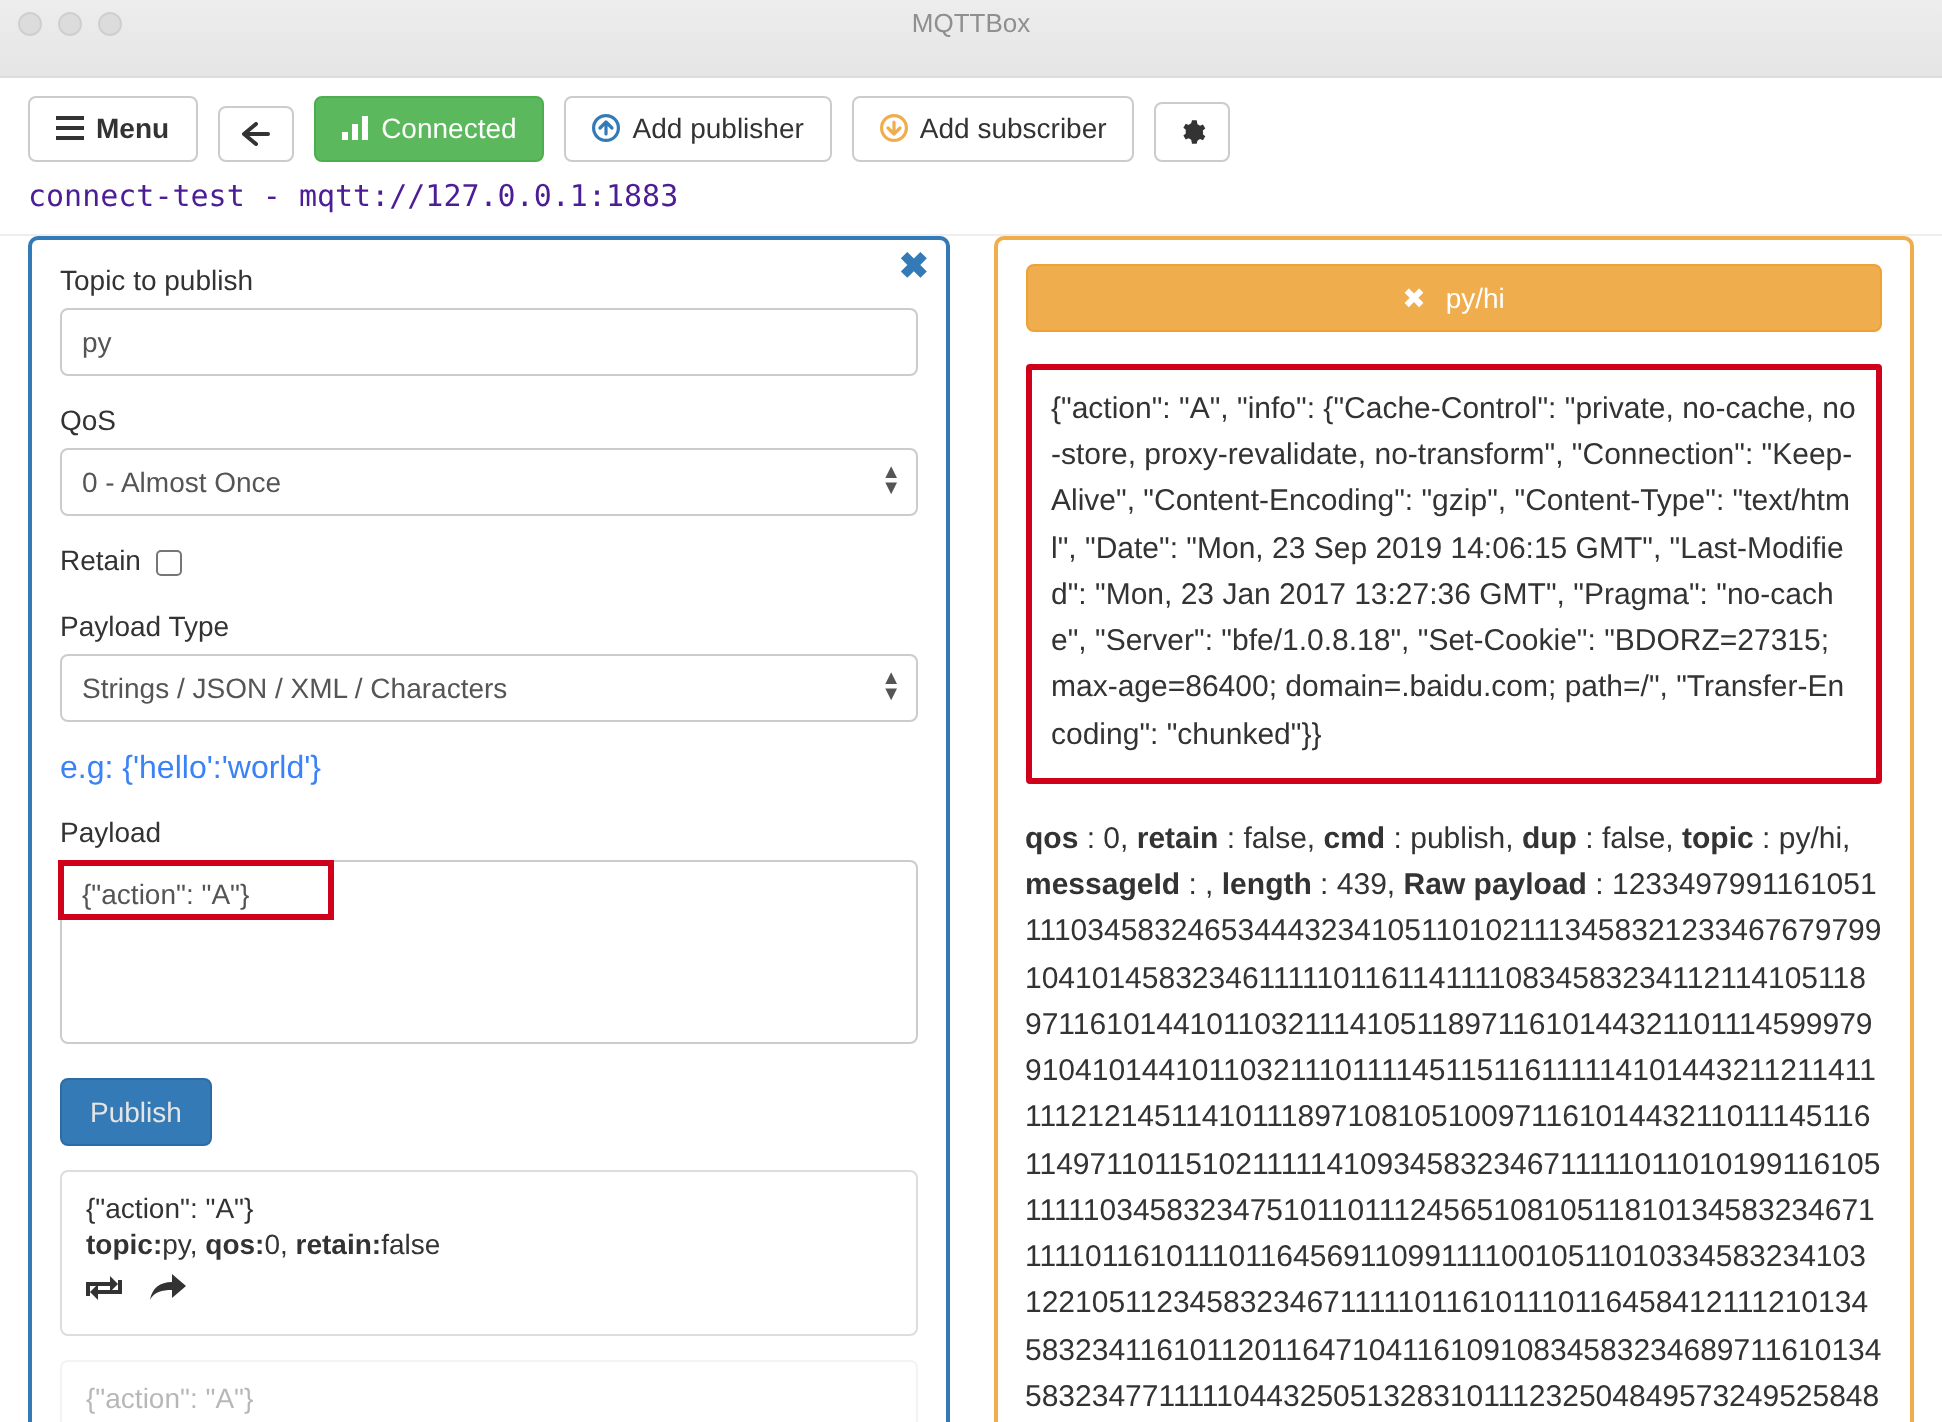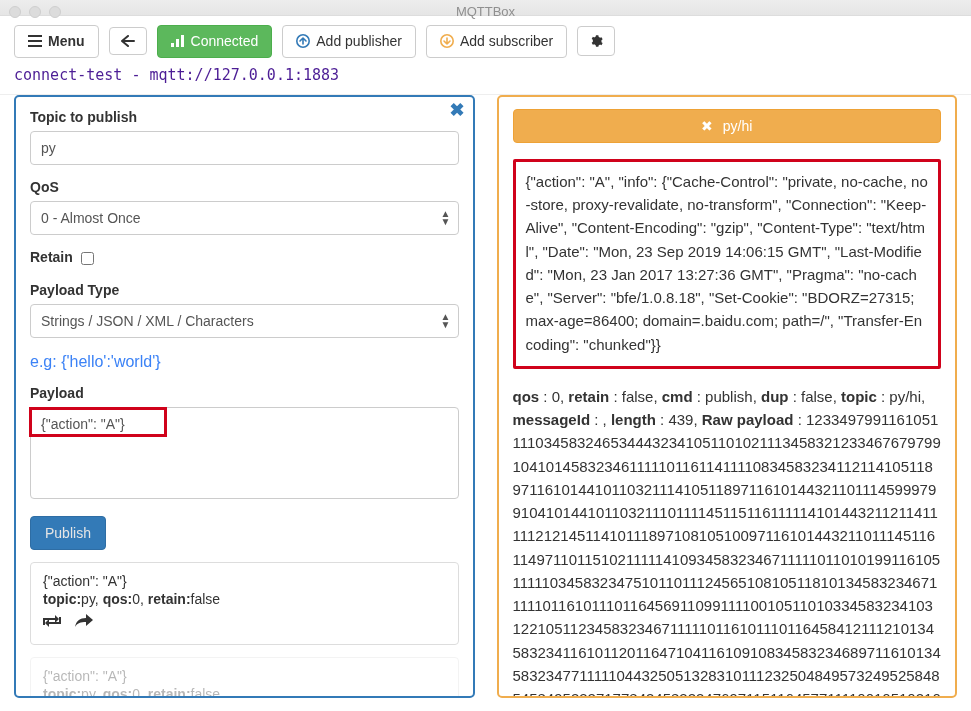--- a/index.html
+++ b/index.html
@@ -1,32 +1,32 @@
 <!DOCTYPE html>
 <html><head>
 <meta charset="utf-8">
 <style>
   html,body{margin:0;padding:0;font-family:"Helvetica Neue",Helvetica,Arial,sans-serif;font-size:14px;color:#333;background:#fff}
   *{box-sizing:border-box}
-  .titlebar{height:16px;background:linear-gradient(#ededed,#e5e5e5);border-bottom:1px solid #ddd;position:relative}
+  .titlebar{height:39px;background:linear-gradient(#ededed,#e5e5e5);border-bottom:1px solid #ddd;position:relative}
   .traffic{position:absolute;left:9px;top:6px;display:flex;gap:8px}
   .traffic span{width:12px;height:12px;border-radius:50%;background:#dcdcdc;border:1px solid #cfcfcf}
   .tb-title{position:absolute;left:0;right:0;top:4px;text-align:center;color:#8f8f8f;font-size:13px}
-  .toolbar{padding:9px 14px 0;display:flex;gap:10px;align-items:center}
+  .toolbar{padding:9px 14px 0;display:flex;gap:10px;align-items:flex-end}
   .btn{display:inline-flex;align-items:center;gap:6px;background:#fff;border:1px solid #ccc;border-radius:4px;padding:7px 13px;color:#333;font-size:14px;line-height:1.2}
   .btn .ico{display:inline-flex}
   .btn-green{background:#5cb85c;border-color:#4cae4c;color:#fff}
   .btn-icononly{padding:7px 11px}
   .crumbs{padding:8px 14px 10px;color:#4c1d95;font-family:Menlo,Consolas,monospace;font-size:15px;border-bottom:1px solid #eee}
   .workspace{display:flex;gap:22px;padding:0 14px 0 14px;height:612px}
   .panel{flex:1;min-width:0}
   .panel-left .box{border:2px solid #337ab7;border-radius:5px;padding:12px 14px 0;position:relative;height:603px;overflow:hidden}
   .panel-right .box{border:2px solid #f0ad4e;border-radius:5px;padding:12px 14px 0;position:relative;height:603px;overflow:hidden}
   .close-x{position:absolute;right:8px;top:2px;color:#337ab7;font-size:18px;font-weight:bold}
-  .lbl{font-weight:700;margin:0 0 6px 0}
+  .lbl{font-weight:400;margin:0 0 6px 0}
   .finput,.fselect,.ftextarea{width:100%;border:1px solid #ccc;border-radius:4px;padding:8px 10px;font-size:14px;color:#555;font-family:Liberation Sans, sans-serif;background:#fff}
   .fselect{appearance:none;-webkit-appearance:none;padding-right:26px}
   .select-wrap{position:relative;margin-bottom:4px}
   .select-caret{position:absolute;right:8px;top:50%;transform:translateY(-50%);font-size:10px;line-height:8px;color:#555;pointer-events:none}
   .helper{font-size:16px;color:#3b82f6;margin-top:15px}
   .section{margin-bottom:14px}
   .chk{vertical-align:middle}
   .ftextarea{height:92px;resize:none}
   .redbox-a{position:absolute;border:3px solid #d0021b;pointer-events:none}
   .btn-primary{background:#337ab7;border:1px solid #2e6da4;color:#e5e5e5;border-radius:4px;padding:8px 14px;font-size:14px}

